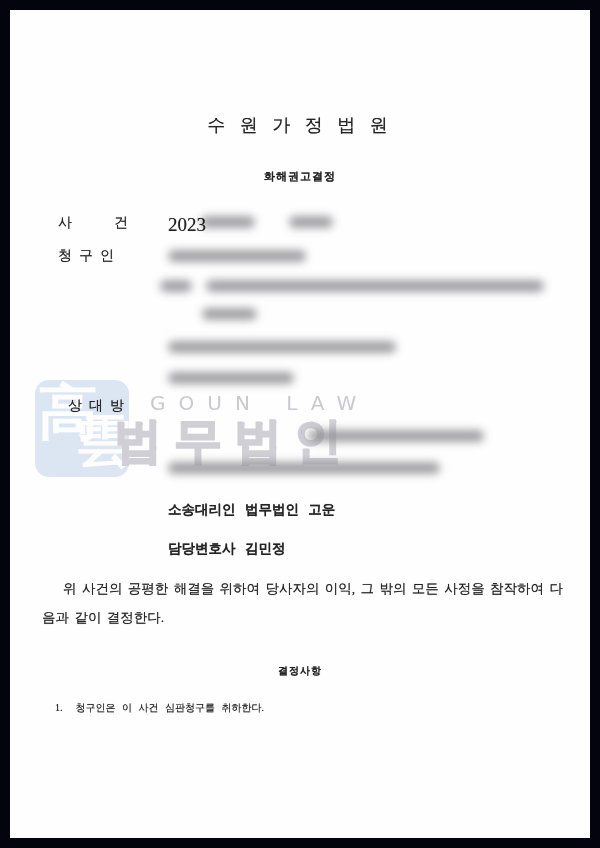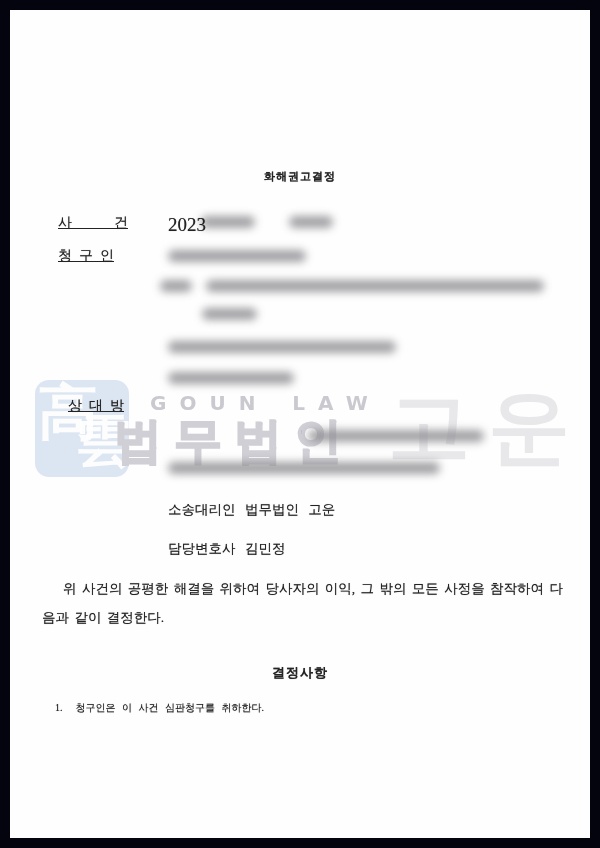--- a/index.html
+++ b/index.html
@@ -14,33 +14,33 @@
   }
   
   .txt{
     position:absolute;color:#232323;white-space:pre;
     text-shadow:0 0 0.7px rgba(50,50,50,0.65);
     z-index:3;line-height:1.2;
   }
   .center{left:0;width:100%;text-align:center;}
   .court-title{top:105px;font-size:18px;letter-spacing:5px;}
   .doc-title{top:160px;font-size:11px;font-weight:bold;letter-spacing:1px;}
-  .label{font-size:14px;left:48px;text-decoration:underline;}
+  .label{font-size:14px;left:48px;}
   .value{font-size:19px;}
-  .counsel{font-size:13.5px;left:158px;word-spacing:6px;}
+  .counsel{font-size:13.5px;left:158px;word-spacing:6px;font-weight:bold;}
   .para{font-size:13.5px;left:32px;word-spacing:2px;font-family:Liberation Serif, serif;}
-  .section-heading{top:655px;font-size:13px;font-weight:bold;letter-spacing:1px;}
+  .section-heading{top:655px;font-size:10px;font-weight:bold;letter-spacing:1px;}
   .decision{font-size:10px;left:45px;word-spacing:4px;}
   
   .blur{
     position:absolute;height:12px;border-radius:6px;
     background:#909094;filter:blur(4.5px);opacity:0.85;z-index:2;
   }
   
-  .wm{position:absolute;z-index:1;font-family:"DejaVu Sans","Liberation Sans",sans-serif;font-weight:bold;}
+  .wm{position:absolute;z-index:1;font-family:"DejaVu Sans","Liberation Sans",sans-serif;}
   .wm-latin{
     left:140px;top:381px;font-size:20px;color:#c9c9cf;
     letter-spacing:13px;word-spacing:4px;white-space:pre;
   }
   .wm-firm-outline{
     left:104px;top:406px;font-size:48px;font-weight:bold;
     letter-spacing:12px;line-height:1;white-space:pre;
     color:#6d28d9;-webkit-text-stroke:2px #cfcfd5;
   }
   .wm-firm-solid{
@@ -62,33 +62,33 @@
 <body>
 
 <div class="page">
 
   <div class="seal" style="background:#dce6f2;">
     <span class="seal-top">高</span>
     <span class="seal-bottom">雲</span>
   </div>
   <div class="wm wm-latin">GOUN LAW</div>
   <div class="wm wm-firm-outline">법무법인</div>
-  <div class="wm wm-firm-solid">고운</div>
 
   <div class="blur" style="left:191px;top:206px;width:54px;"></div>
   <div class="blur" style="left:279px;top:206px;width:44px;"></div>
   <div class="blur" style="left:158px;top:240px;width:138px;"></div>
   <div class="blur" style="left:150px;top:270px;width:32px;"></div>
   <div class="blur" style="left:196px;top:270px;width:338px;"></div>
   <div class="blur" style="left:192px;top:298px;width:55px;"></div>
   <div class="blur" style="left:158px;top:331px;width:228px;"></div>
   <div class="blur" style="left:158px;top:362px;width:126px;"></div>
   <div class="blur" style="left:298px;top:420px;width:176px;"></div>
   <div class="blur" style="left:158px;top:452px;width:272px;"></div>
 
+  <div class="txt center court-title">수 원 가 정 법 원</div>
   <div class="txt center doc-title">화해권고결정</div>
 
   <div class="txt label" style="top:205px;">사            건</div>
   <div class="txt value" style="left:158px;top:204px;">2023</div>
 
   <div class="txt label" style="top:238px;">청  구  인</div>
 
   <div class="txt label" style="top:388px;margin-left:10px;">상  대  방</div>
 
   <div class="txt counsel" style="top:492px;">소송대리인 법무법인 고운</div>

